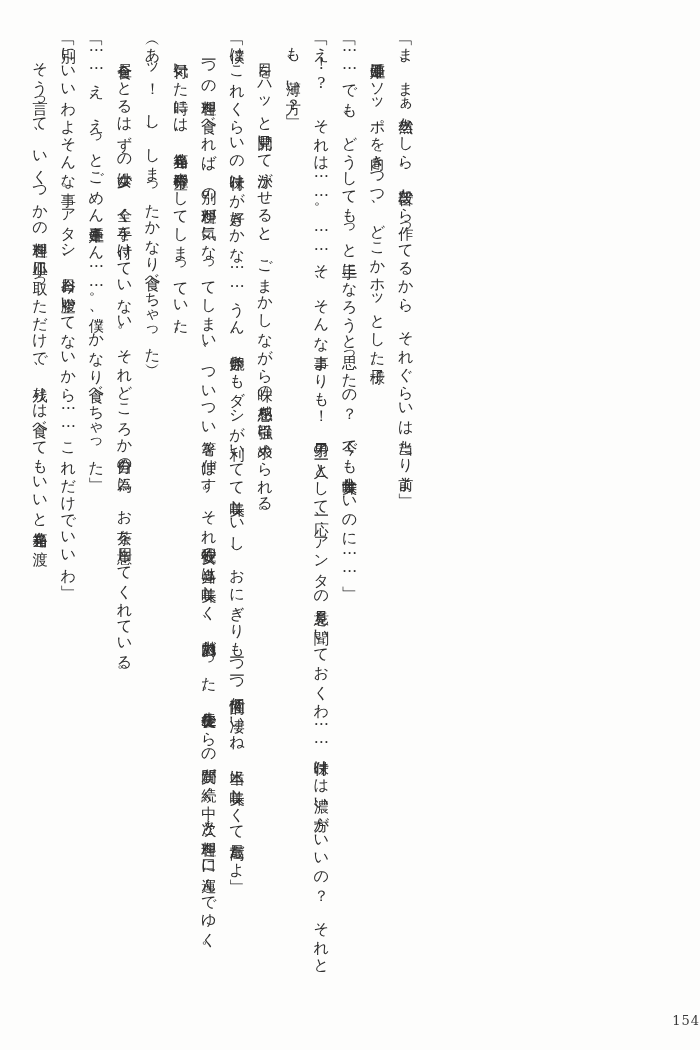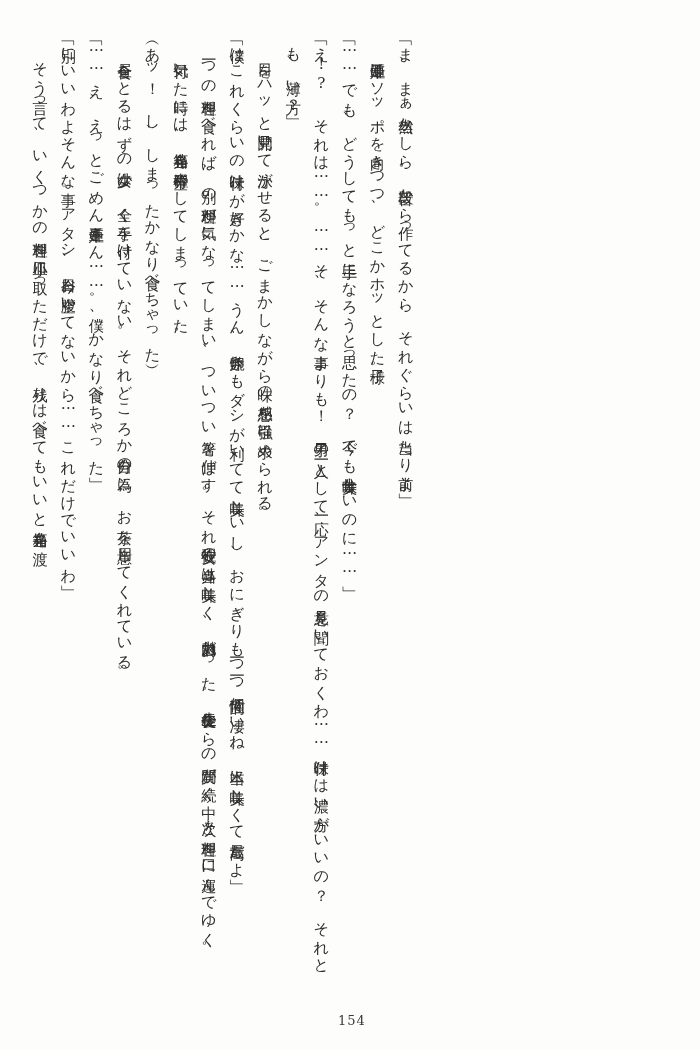--- a/index.html
+++ b/index.html
@@ -50,21 +50,21 @@
     padding: 0;
     white-space: pre-wrap;
     word-break: break-all;
     font-feature-settings: "vert" 1;
   }
   .page-number {
     position: absolute;
     left: 4px;
     right: 0;
     bottom: 22px;
-    text-align: center;
+    text-align: right;
     font-size: 13px;
     font-family: "DejaVu Serif", "Liberation Serif", serif;
     color: #3a3a3a;
     letter-spacing: 1px;
     margin-top: 24px;
   }
 </style>
 </head>
 <body>
 

